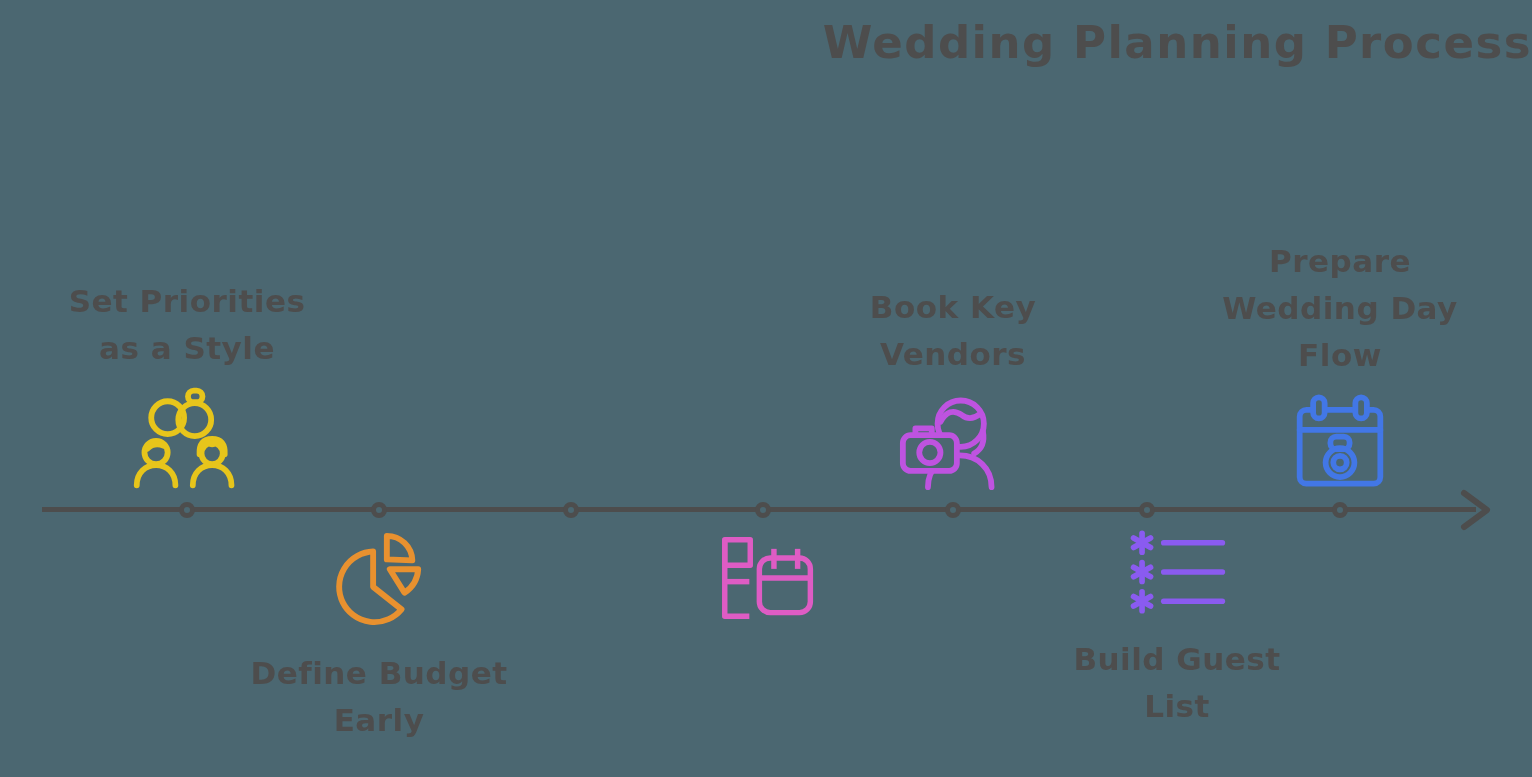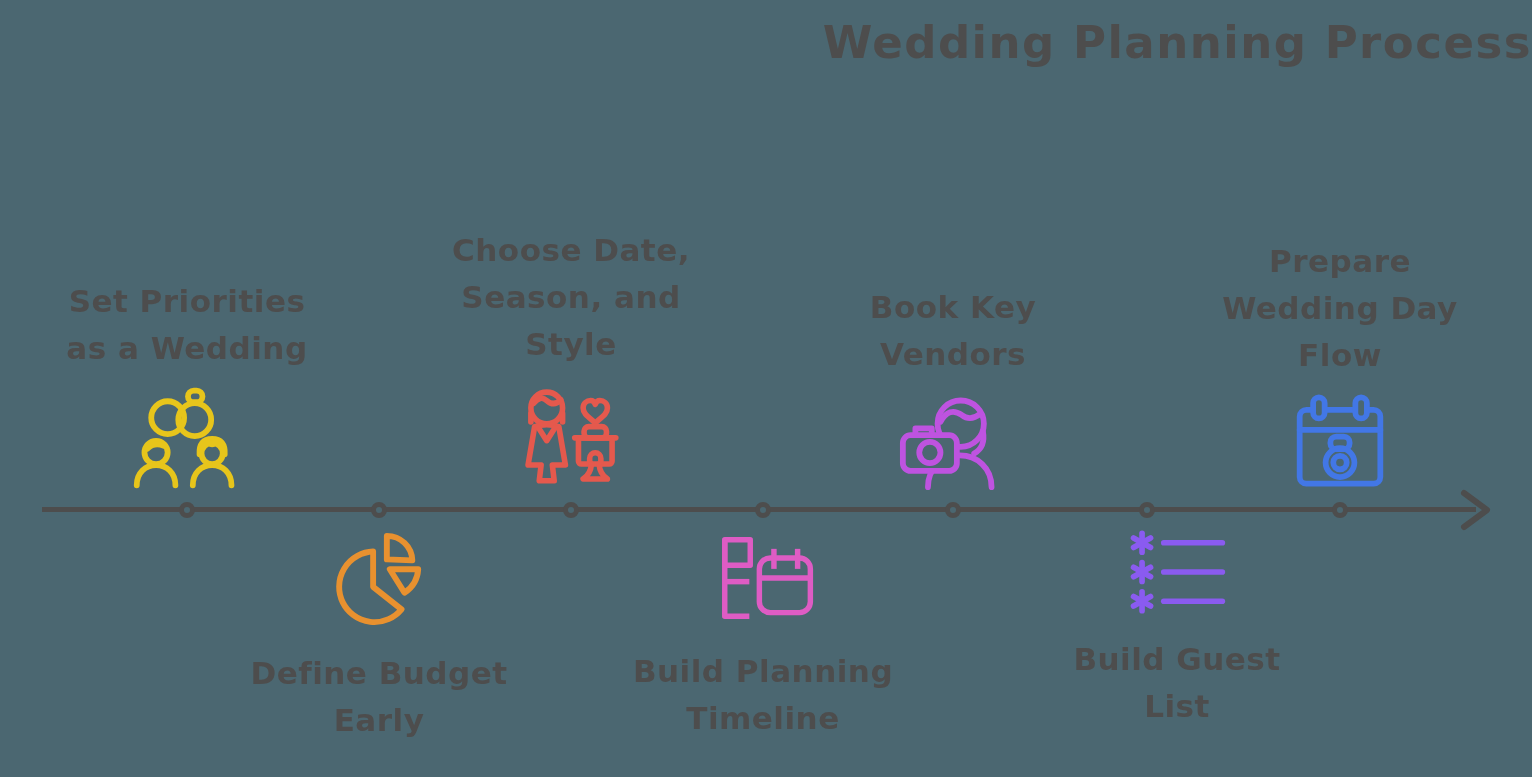--- a/index.html
+++ b/index.html
@@ -87,21 +87,21 @@
   <div class="dot" style="left: 179px; border-color: rgb(77, 77, 77); background-color: rgb(75, 103, 113);"></div>
   <div class="dot" style="left: 371px; border-color: rgb(77, 77, 77); background-color: rgb(75, 103, 113);"></div>
   <div class="dot" style="left: 563px; border-color: rgb(77, 77, 77); background-color: rgb(75, 103, 113);"></div>
   <div class="dot" style="left: 755px; border-color: rgb(77, 77, 77); background-color: rgb(75, 103, 113);"></div>
   <div class="dot" style="left: 945px; border-color: rgb(77, 77, 77); background-color: rgb(75, 103, 113);"></div>
   <div class="dot" style="left: 1139px; border-color: rgb(77, 77, 77); background-color: rgb(75, 103, 113);"></div>
   <div class="dot" style="left: 1332px; border-color: rgb(77, 77, 77); background-color: rgb(75, 103, 113);"></div>
 
   <div class="milestone top" style="left:17px">
     <div class="label">Set Priorities
-as a Wedding</div>
+as a Style</div>
     <div class="icon" style="color: rgb(231, 197, 27);">
       <svg width="116" height="104" viewBox="0 0 120 104">
         <circle cx="40" cy="31" r="17"></circle>
         <rect x="61" y="3" width="15" height="12" rx="6"></rect>
         <circle cx="68" cy="33" r="17"></circle>
         <circle cx="28" cy="67" r="12"></circle>
         <path d="M19 63 q7 -7 17 -3"></path>
         <path d="M8 101 c0 -13 9 -21 20 -21 c11 0 20 8 20 21"></path>
         <path d="M73 69 q-1 -16 13 -16 q14 0 13 16"></path>
         <circle cx="86" cy="68" r="11"></circle>
@@ -116,56 +116,33 @@
       <svg width="98" height="98" viewBox="0 0 100 100">
         <path d="M44 58 L44 22 A36 36 0 1 0 73 81 Z"></path>
         <path d="M58 30 V6 A26 26 0 0 1 84 31 Z"></path>
         <path d="M61 40 H90 A31 31 0 0 1 76 64 Z"></path>
       </svg>
     </div>
     <div class="label">Define Budget
 Early</div>
   </div>
 
-  <div class="milestone top" style="left:401px">
-    <div class="label">Choose Date,
-Season, and
-Style</div>
-    <div class="icon" style="color: rgb(229, 89, 77);">
-      <svg width="112" height="108" viewBox="0 0 120 112">
-        <circle cx="34" cy="26" r="17"></circle>
-        <path d="M20 21 q7 -9 14 -3 q8 7 15 -1"></path>
-        <path d="M17 32 v9"></path>
-        <path d="M51 32 v9"></path>
-        <path d="M21 46 q13 -4 26 0 l7 41 h-14 l2 17 h-16 l2 -17 h-14 z"></path>
-        <path d="M25 47 l9 14 9 -14"></path>
-        <path d="M86 42 c-8 -7 -13 -10 -13 -16 c0 -5 4 -8 8 -8 c2 0 4 1 5 4 c1 -3 3 -4 5 -4 c4 0 8 3 8 8 c0 6 -5 9 -13 16 z"></path>
-        <rect x="74" y="46" width="24" height="12" rx="5"></rect>
-        <path d="M64 58 H108"></path>
-        <rect x="68" y="58" width="36" height="28" rx="3"></rect>
-        <path d="M80 86 v-6 a6 6 0 0 1 12 0 v6"></path>
-        <path d="M82 86 q-1 11 -9 16 h26 q-8 -5 -9 -16"></path>
-      </svg>
-    </div>
-  </div>
 
   <div class="milestone bottom" style="left:593px">
     <div class="icon" style="color: rgb(222, 92, 196);">
       <svg class="square-caps" width="102" height="96" viewBox="0 0 112 100">
         <path d="M14 8 V92 H41"></path>
         <rect x="14" y="8" width="28" height="28"></rect>
         <path d="M14 54 H41"></path>
         <rect x="52" y="28" width="56" height="60" rx="12"></rect>
         <path d="M52 50 H108"></path>
         <path d="M68 18 V40"></path>
         <path d="M94 18 V40"></path>
       </svg>
     </div>
-    <div class="label">Build Planning
-Timeline</div>
   </div>
 
   <div class="milestone top" style="left:783px">
     <div class="label">Book Key
 Vendors</div>
     <div class="icon" style="color: rgb(190, 83, 224);">
       <svg width="108" height="98" viewBox="0 0 112 100">
         <circle cx="64" cy="32" r="24"></circle>
         <path d="M43 30 q9 -16 22 -7 q9 7 19 -1"></path>
         <path d="M87 40 q3 16 -9 23"></path>

